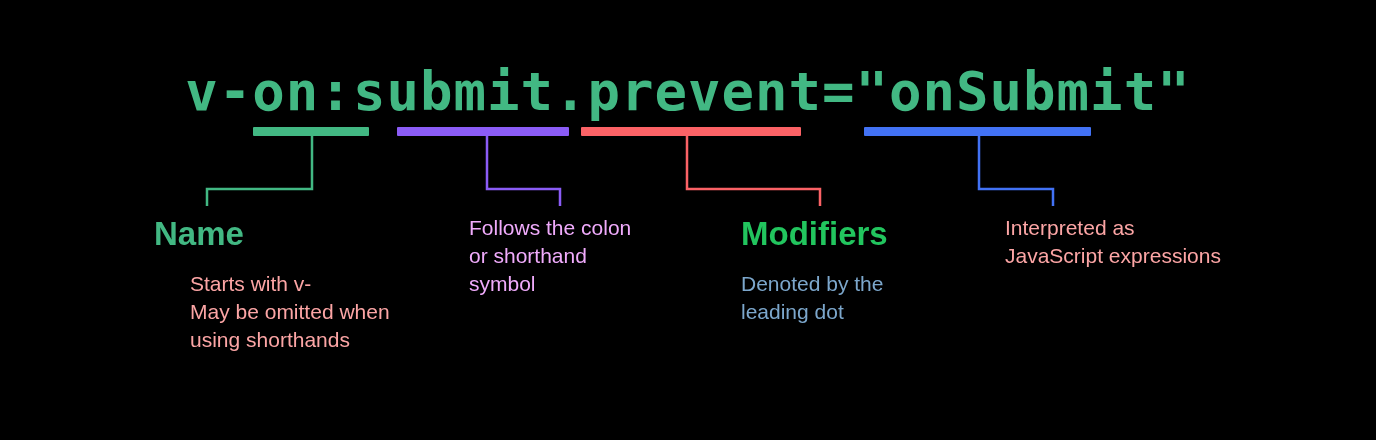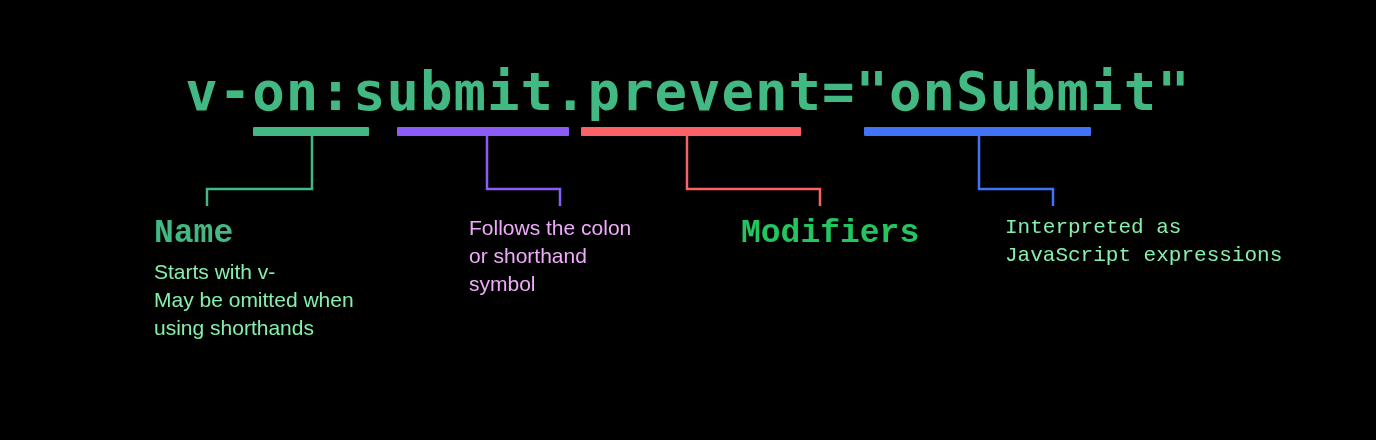--- a/index.html
+++ b/index.html
@@ -52,25 +52,25 @@
     height: 440px;
     pointer-events: none;
   }
 
   
   .seg-block {
     position: absolute;
     top: 214px;
   }
   .seg-title {
-    font-family: Liberation Mono, monospace;
+    font-family: Liberation Sans, sans-serif;
     font-size: 33px;
     font-weight: 700;
     line-height: 40px;
-    margin: 0 0 4px 0;
+    margin: 0 0 16px 0;
     white-space: nowrap;
   }
   .seg-desc {
     font-family: "Liberation Sans", sans-serif;
     font-size: 21px;
     font-weight: 400;
     line-height: 28px;
     color: #7ca7cc;
     white-space: pre-line;
     margin: 0;
@@ -93,31 +93,33 @@
   <div id="bars">
       <div class="seg-bar" style="left: 253px; top: 127px; width: 116px; background: rgb(66, 184, 131);"></div>
       <div class="seg-bar" style="left: 397px; top: 127px; width: 172px; background: rgb(139, 92, 246);"></div>
       <div class="seg-bar" style="left: 581px; top: 127px; width: 220px; background: rgb(251, 98, 102);"></div>
       <div class="seg-bar" style="left: 864px; top: 127px; width: 227px; background: rgb(66, 114, 245);"></div>
     </div>
 
   <div id="blocks">
       <div class="seg-block" style="left: 154px;">
         <div class="seg-title" style="color: rgb(66, 184, 131);">Name</div>
-        <div class="seg-desc" style="color: #86efac;">Starts with v-
+        <div class="seg-desc" style="color: #fca5a5; margin-left: 36px;">Starts with v-
 May be omitted when
 using shorthands</div>
       </div>
       <div class="seg-block" style="left: 469px;">
         <div class="seg-desc" style="color: #f0abfc;">Follows the colon
 or shorthand
 symbol</div>
       </div>
       <div class="seg-block" style="left: 741px;">
         <div class="seg-title" style="color: #22c55e;">Modifiers</div>
+        <div class="seg-desc" style="color: rgb(124, 167, 204);">Denoted by the
+leading dot</div>
       </div>
       <div class="seg-block" style="left: 1005px;">
-        <div class="seg-desc" style="color: #86efac; font-family: Liberation Mono, monospace;">Interpreted as
+        <div class="seg-desc" style="color: #fca5a5;">Interpreted as
 JavaScript expressions</div>
       </div>
     </div>
 
 </div>
 
 </body></html>

